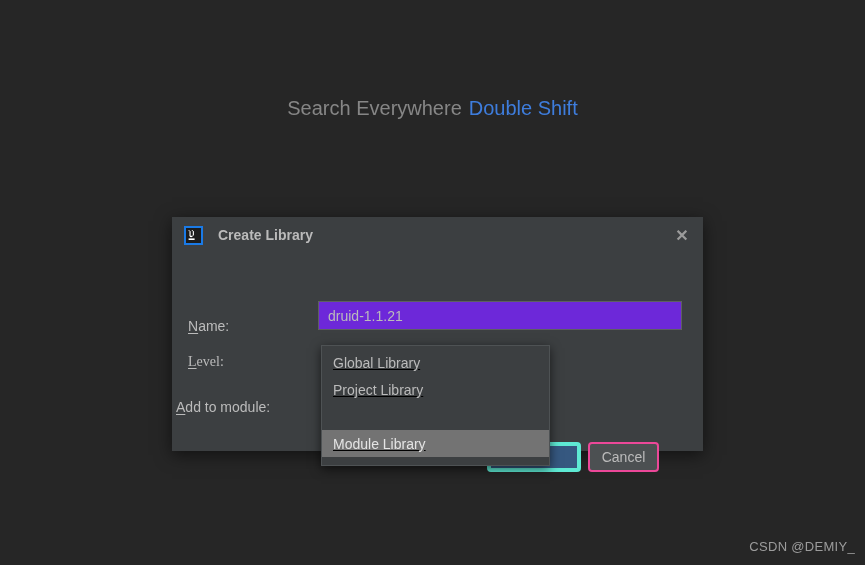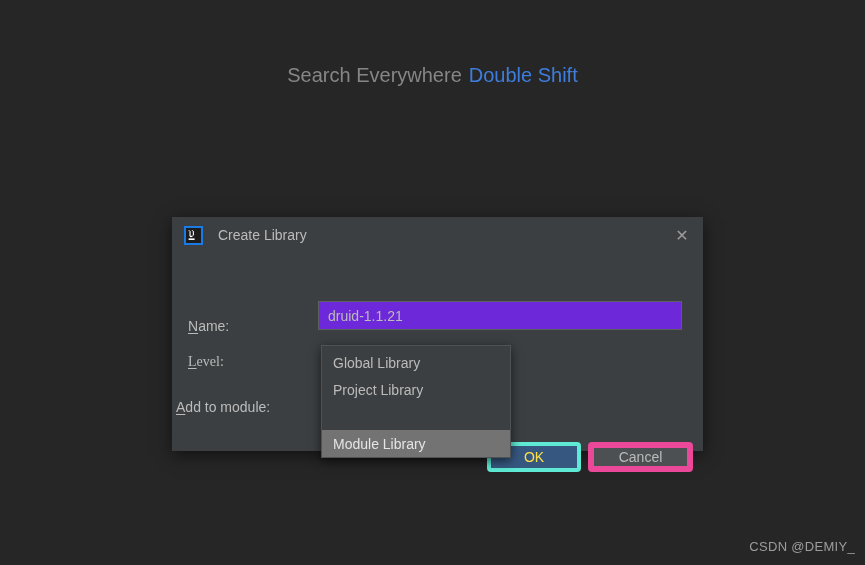--- a/index.html
+++ b/index.html
@@ -13,21 +13,21 @@
     font-family: "Liberation Sans", sans-serif;
     overflow: hidden;
     position: relative;
     -webkit-font-smoothing: antialiased;
   }
 
   
   #ide-hints {
     position: absolute;
     left: 0;
-    top: 64px;
+    top: 97px;
     width: 865px;
   }
   .hint-row {
     text-align: center;
     font-size: 20px;
     line-height: 22px;
     margin-bottom: 29px;
     white-space: nowrap;
   }
   .hint-action {
@@ -49,20 +49,21 @@
     box-shadow: 0 4px 16px rgba(0,0,0,0.55);
   }
 
   .dialog-titlebar {
     height: 36px;
     background: #3c3f41;
     display: flex;
     align-items: center;
     padding: 0 0 0 12px;
     position: relative;
+    font-weight: bold;
   }
   .ij-icon {
     width: 19px;
     height: 19px;
     background: #1c1c1c;
     border: 2px solid #1a7ae6;
     box-sizing: border-box;
     display: flex;
     align-items: center;
     justify-content: center;
@@ -188,38 +189,39 @@
     left: 315px;
     top: 189px;
     width: 94px;
     background: #365880;
     border: 4px solid #5eead4;
     color: #fde047;
   }
   #cancel-button {
     left: 416px;
     top: 189px;
-    width: 105px;
+    width: 71px;
     background: #4c5052;
-    border: 6px solid #ec4899;
+    border: 2px solid #ec4899;
     color: #bbbbbb;
   }
 
   
   #level-dropdown {
     position: absolute;
     left: 321px;
     top: 345px;
-    width: 190px;
+    width: 229px;
     background: #3c3f41;
     border: 1px solid #4e5254;
     box-sizing: border-box;
     box-shadow: 0 3px 10px rgba(0,0,0,0.6);
-    padding: 3px 0 0 0;
+    padding: 3px 0 8px 0;
     z-index: 30;
+    text-decoration: underline;
   }
   .dropdown-item {
     height: 27px;
     display: flex;
     align-items: center;
     padding-left: 11px;
     color: #bbbbbb;
     font-size: 14px;
     cursor: pointer;
   }

